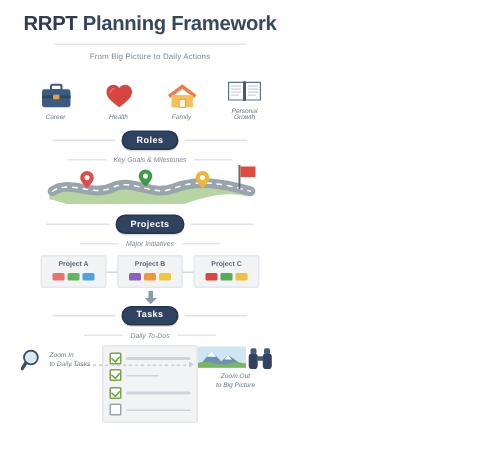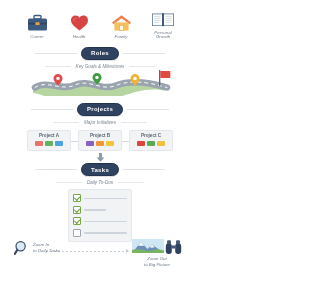--- a/index.html
+++ b/index.html
@@ -111,20 +111,25 @@
     content:"";position:absolute;right:-3px;top:-2px;
     border-left:3px solid #c2cad3;border-top:2.5px solid transparent;border-bottom:2.5px solid transparent;
   }
   .zr-icons{display:flex;align-items:center;justify-content:center;gap:1px;height:18px;}
 </style>
 </head>
 <body>
 
 <div class="page">
 
+  <div class="header">
+    <div class="title"><span class="accent">RRPT</span><span> Planning Framework</span></div>
+    <div class="title-rule"></div>
+    <div class="subtitle">From Big Picture to Daily Actions</div>
+  </div>
 
   <div class="roles-row">
 
     <div class="role">
       <div class="role-icon">
         <svg width="21" height="18" viewBox="0 0 21 18">
           <rect x="7" y="1.5" width="7" height="3.5" rx="1" fill="none" stroke="#3d5a80" stroke-width="1.4"></rect>
           <rect x="1" y="4.5" width="19" height="12" rx="1.6" fill="#3d5a80"></rect>
           <rect x="1" y="8.6" width="19" height="2" fill="#2e4864"></rect>
           <rect x="8.4" y="8.2" width="4.2" height="2.9" rx=".6" fill="#e8a33d"></rect>

